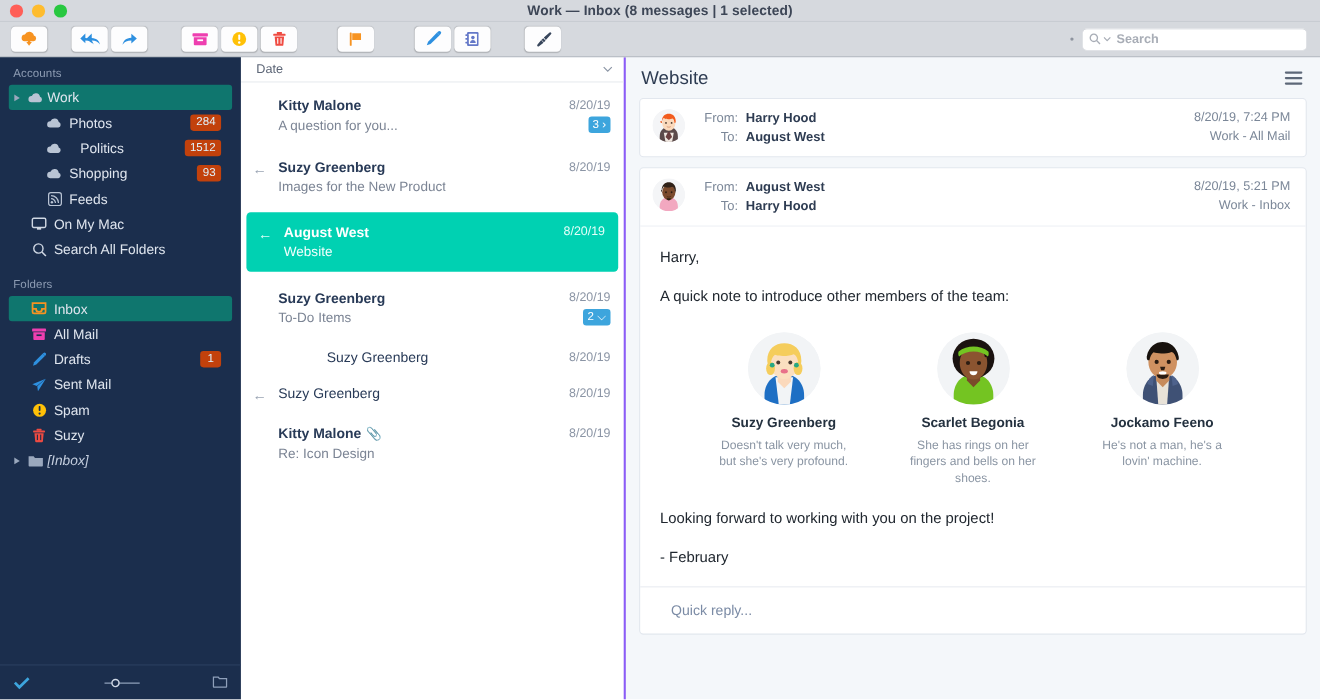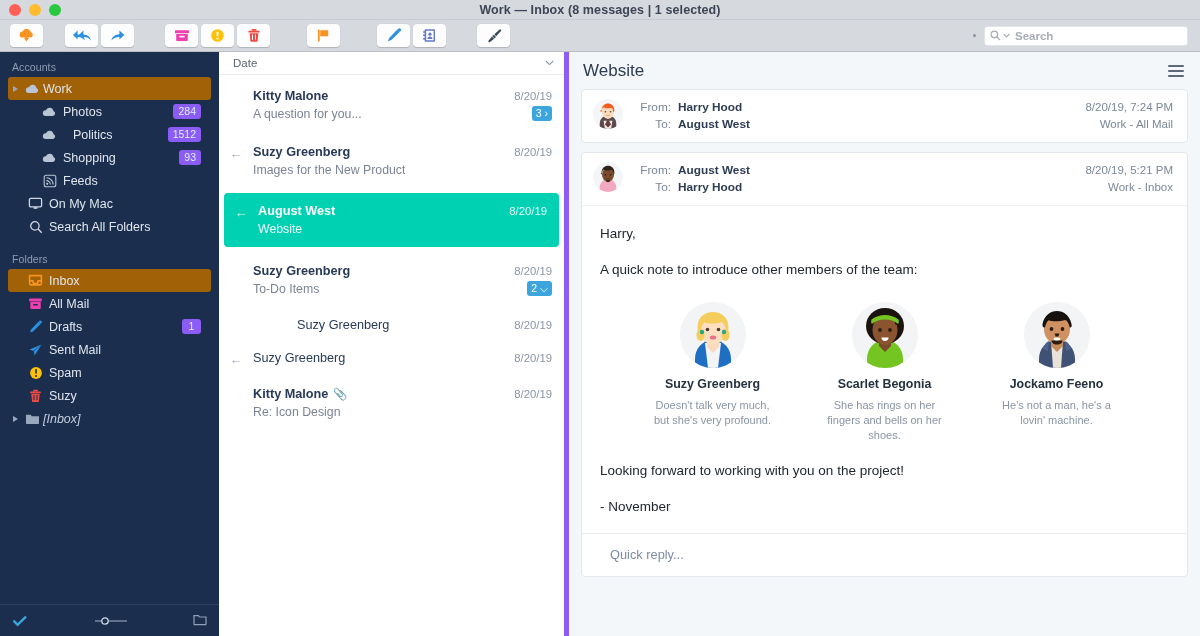--- a/index.html
+++ b/index.html
@@ -59,43 +59,43 @@
   }
   .sb-head {
     font-size: 10.5px; color: #8d9cb3; padding: 3px 0 4px 12px;
     letter-spacing: .1px;
   }
   .sb-row {
     height: 23px; display: flex; align-items: center;
     padding-right: 10px; color: #dfe5ee; font-size: 12.5px;
     cursor: default; border-radius: 3px; margin: 0 8px;
   }
-  .sb-row.sel { background: #a16207; }
+  .sb-row.sel { background: #0f766e; }
   .sb-tw { width: 14px; display: flex; justify-content: center; flex: 0 0 14px; }
   .tri { width: 0; height: 0; }
   .tri.right { border-left: 5px solid #9aa8bd; border-top: 3.5px solid transparent; border-bottom: 3.5px solid transparent; }
   .tri.down { border-top: 5px solid #9aa8bd; border-left: 3.5px solid transparent; border-right: 3.5px solid transparent; }
   .sb-ic { width: 21px; flex: 0 0 21px; display: flex; align-items: center; justify-content: center; }
   .sb-lbl { flex: 1; white-space: nowrap; overflow: hidden; }
   .sb-lbl.ital { font-style: italic; color: #c4cede; }
   .badge {
-    background: #8b5cf6; color: #dff1fb; font-size: 10.5px;
+    background: #c2410c; color: #dff1fb; font-size: 10.5px;
     border-radius: 3px; padding: 1px 5px; min-width: 19px;
     text-align: center; line-height: 13px;
   }
   .sb-bottom {
     position: absolute; bottom: 0; left: 0; right: 0; height: 32px;
     border-top: 1px solid #2b3f61; display: flex; align-items: center;
     justify-content: space-between; padding: 0 12px;
   }
 
   
   .mlist {
     width: 350px; flex: 0 0 350px; background: #fff;
-    border-right: 5px solid #8b5cf6; display: flex; flex-direction: column;
+    border-right: 2px solid #8b5cf6; display: flex; flex-direction: column;
     overflow: hidden;
   }
   .mlist-head {
     height: 23px; display: flex; align-items: center; justify-content: space-between;
     padding: 0 10px 0 14px; font-size: 11.5px; color: #5d6677;
     border-bottom: 1px solid #e8ebef;
   }
   .mrow {
     padding: 8px 12px 8px 0; cursor: default; display: flex;
   }
@@ -688,21 +688,21 @@
                     <path d="M25 39c-3 1.5-5 4-6 8l5 2z" fill="#4e628c"></path>
                     <path d="M41 39c3 1.5 5 4 6 8l-5 2z" fill="#4e628c"></path>
                   </svg>
                 </div>
                 <div class="tm-name">Jockamo Feeno</div>
                 <div class="tm-desc">He's not a man, he's a lovin' machine.</div>
               </div>
             </div>
 
             <p class="p">Looking forward to working with you on the project!</p>
-            <p class="p">- November</p>
+            <p class="p">- February</p>
 
             <div class="qr-sep"></div>
             <div class="quickreply">Quick reply...</div>
           </div>
         </div>
 
       </div>
     </div>
   </div>
 </div>

